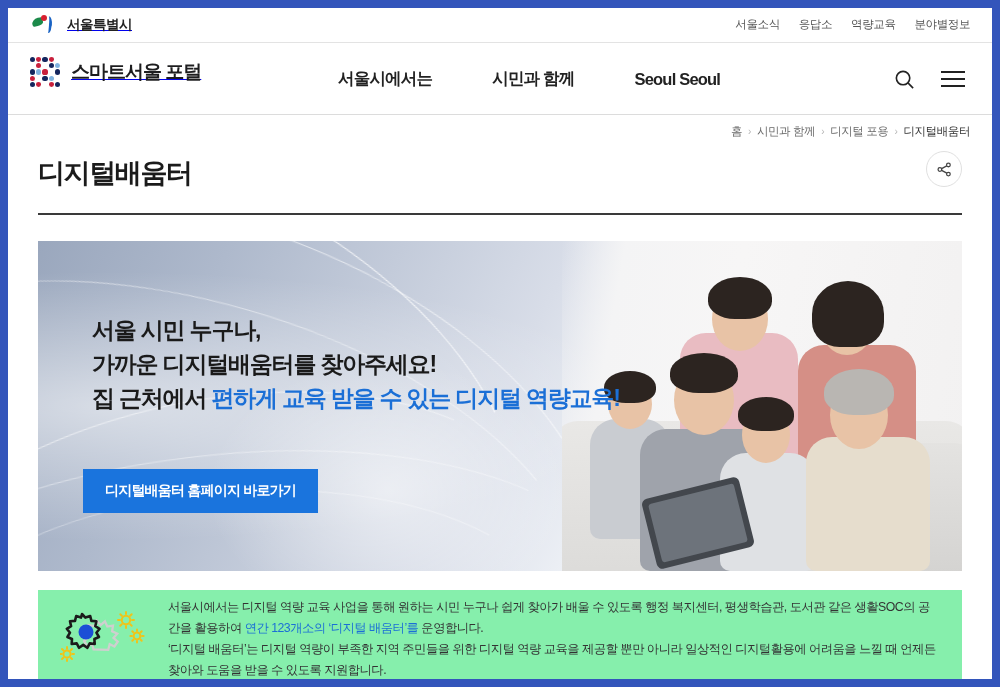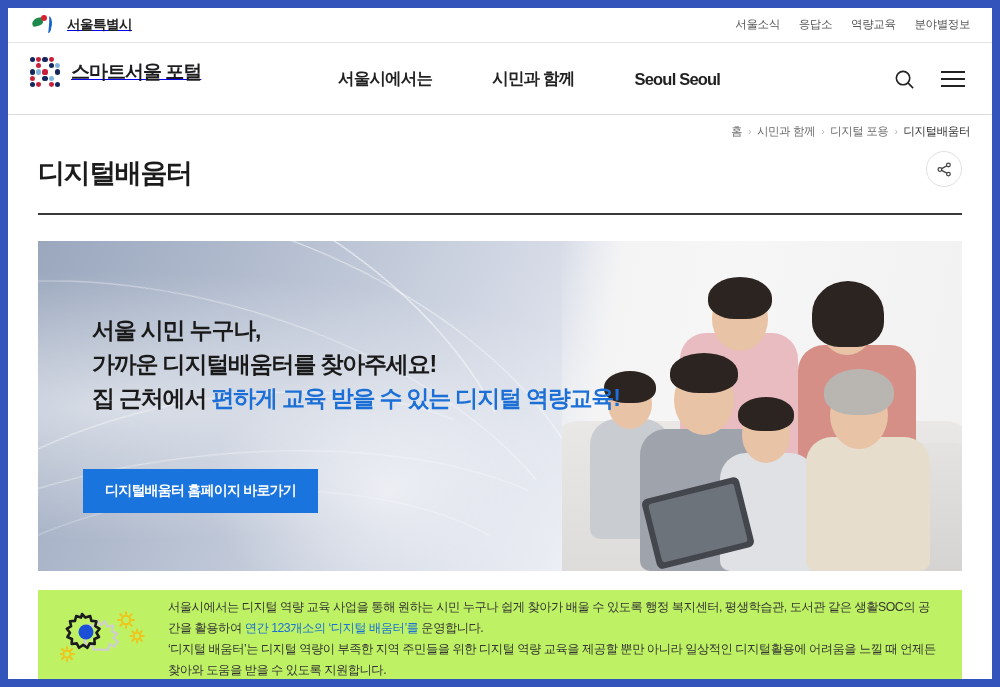--- a/index.html
+++ b/index.html
@@ -154,21 +154,21 @@
     background:linear-gradient(180deg,#e4e3e1,#d3d2d0);border-radius:22px;
   }
   .pp{position:absolute;}
   .head{border-radius:50%;background:#e8c3a6;}
   .hair{position:absolute;border-radius:50% 50% 42% 42%;background:#2c2420;}
   .body{border-radius:26px 26px 10px 10px;}
 
   
   .infopanel{
     position:relative;margin:19px 30px 0;height:98px;
-    background:#bef264;display:flex;align-items:center;padding:0 22px;gap:22px;
+    background:#86efac;display:flex;align-items:center;padding:0 22px;gap:22px;
   }
   .gearwrap{position:relative;width:86px;height:66px;flex:0 0 86px;}
   .infotext{
     font-size:12.3px;color:#333;line-height:1.72;letter-spacing:-.5px;
   }
   .infotext .blue{color:#1b6fd6;}
 </style>
 </head>
 <body>
 

